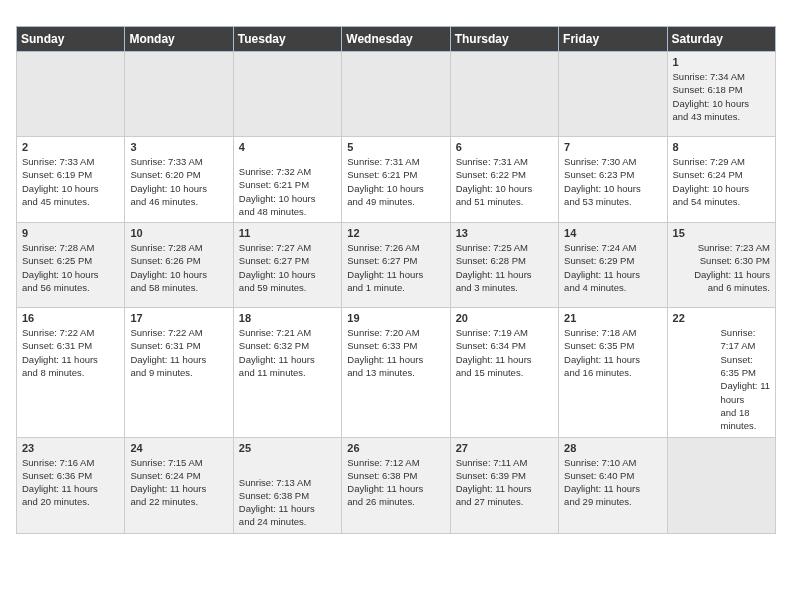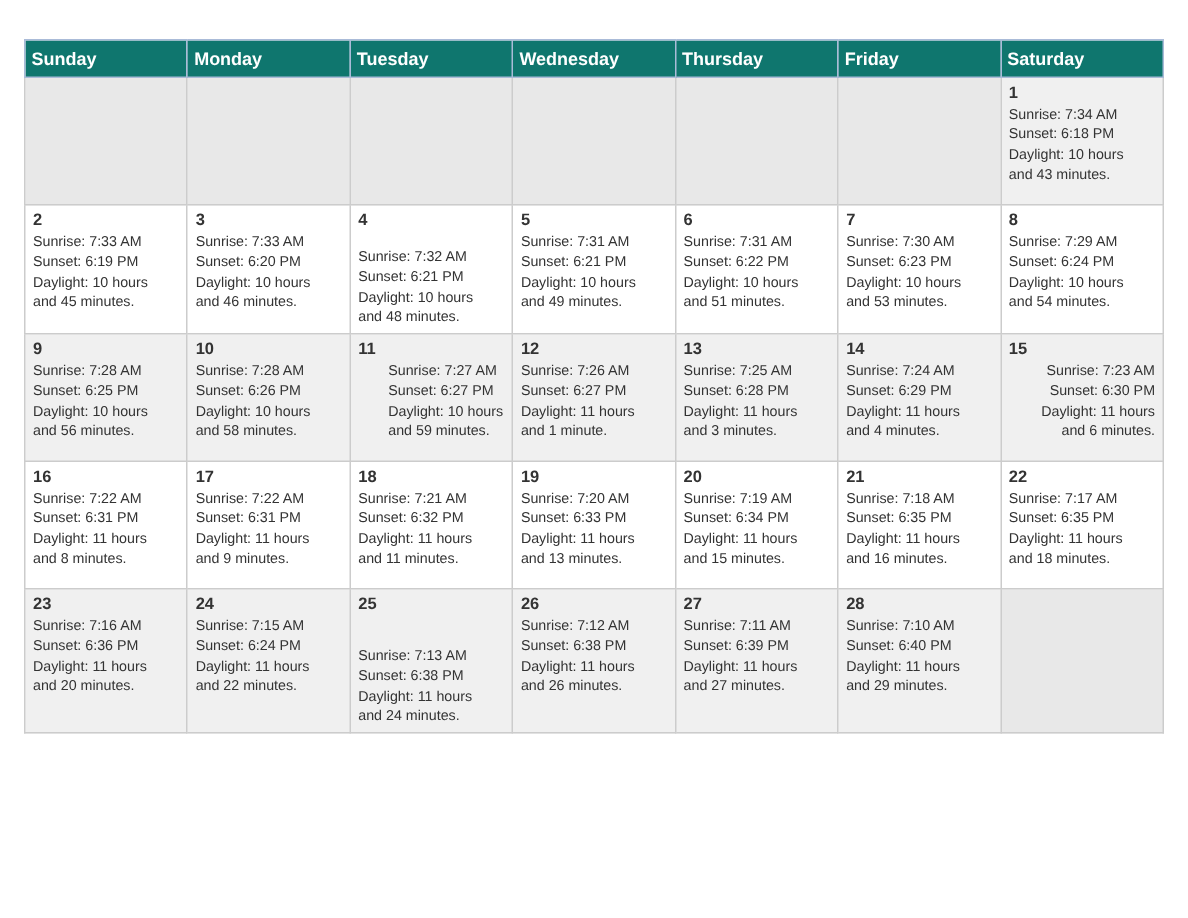--- a/index.html
+++ b/index.html
@@ -38,21 +38,21 @@
     .location-title {
       font-size: 16px;
       color: #555;
     }
     .calendar {
       width: 100%;
       border-collapse: collapse;
       border: 1px solid #ccc;
     }
     .calendar th {
-      background: #0f766e;
+      background: #404040;
       color: #fff;
       font-size: 12px;
       padding: 5px 4px;
       text-align: left;
       border: 1px solid #aabbd8;
       font-weight: bold;
     }
     .calendar td {
       vertical-align: top;
       padding: 4px 5px;
@@ -179,21 +179,21 @@
         </td>
         <td>
           <div class="day-num">10</div>
           <div class="day-info" style="white-space: pre-line;">Sunrise: 7:28 AM
 Sunset: 6:26 PM
 Daylight: 10 hours
 and 58 minutes.</div>
         </td>
         <td>
           <div class="day-num">11</div>
-          <div class="day-info" style="white-space: pre-line; margin-left: 20px;">Sunrise: 7:27 AM
+          <div class="day-info" style="white-space: pre-line;">Sunrise: 7:27 AM
 Sunset: 6:27 PM
 Daylight: 10 hours
 and 59 minutes.</div>
         </td>
         <td>
           <div class="day-num">12</div>
           <div class="day-info" style="white-space: pre-line;">Sunrise: 7:26 AM
 Sunset: 6:27 PM
 Daylight: 11 hours
 and 1 minute.</div>
@@ -258,21 +258,21 @@
         </td>
         <td>
           <div class="day-num">21</div>
           <div class="day-info" style="white-space: pre-line;">Sunrise: 7:18 AM
 Sunset: 6:35 PM
 Daylight: 11 hours
 and 16 minutes.</div>
         </td>
         <td>
           <div class="day-num">22</div>
-          <div class="day-info" style="white-space: pre-line;">Sunrise: 7:17 AM
+          <div class="day-info" style="white-space: pre-line; margin-left: 48px;">Sunrise: 7:17 AM
 Sunset: 6:35 PM
 Daylight: 11 hours
 and 18 minutes.</div>
         </td>
       </tr>
       <tr class="row-shaded">
         <td>
           <div class="day-num">23</div>
           <div class="day-info" style="white-space: pre-line;">Sunrise: 7:16 AM
 Sunset: 6:36 PM

